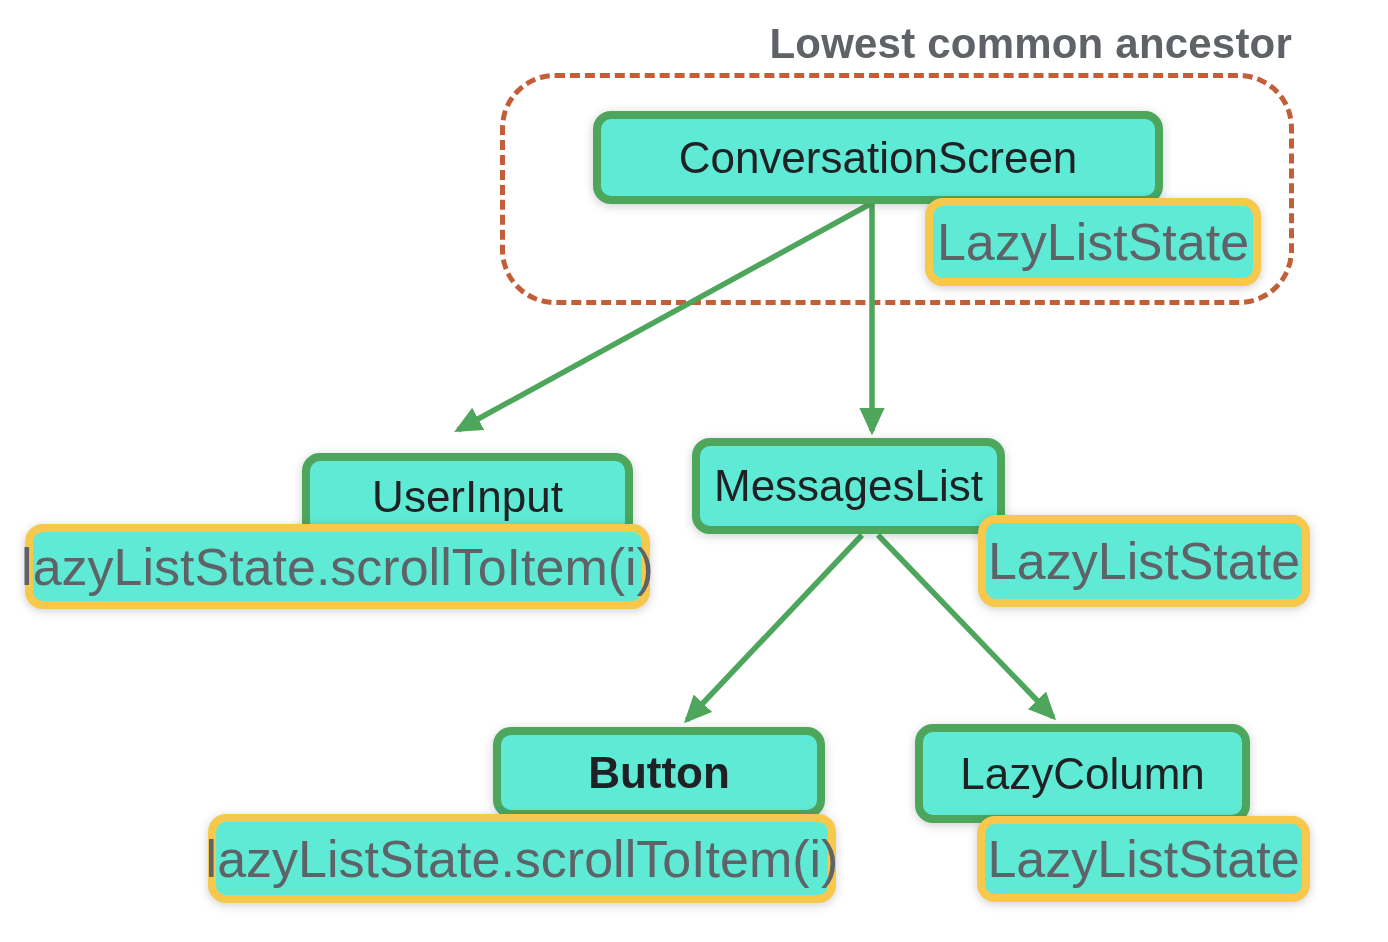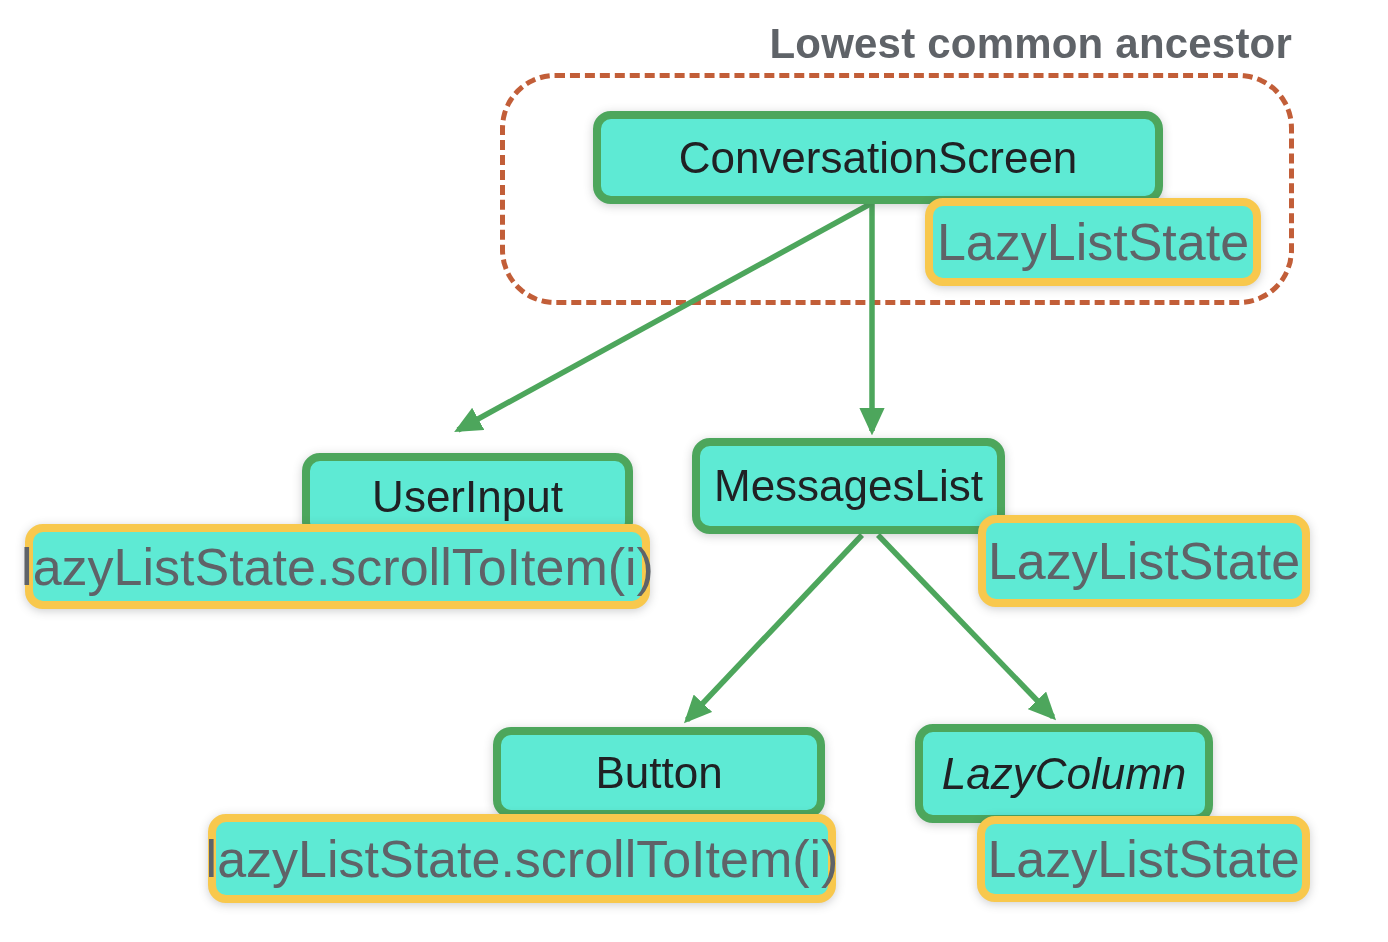--- a/index.html
+++ b/index.html
@@ -73,22 +73,22 @@
     border: 8px solid var(--yellow);
     z-index: 3;
     color: var(--gray-text);
     font-size: 52px;
     text-align: center;
   }
   
   .n-conversation { left: 593px; top: 111px; width: 570px; height: 93px; }
   .n-userinput    { left: 302px; top: 437px; width: 331px; height: 87px; margin-top: 16px; }
   .n-messages     { left: 692px; top: 438px; width: 313px; height: 96px; }
-  .n-button       { left: 493px; top: 727px; width: 332px; height: 91px; }
-  .n-lazycolumn   { left: 915px; top: 724px; width: 298px; height: 99px; font-style: italic; }
+  .n-button       { left: 493px; top: 727px; width: 332px; height: 91px; font-weight: bold; }
+  .n-lazycolumn   { left: 915px; top: 724px; width: 335px; height: 99px; }
   
   .s-conversation { left: 925px; top: 198px; width: 336px; height: 88px; }
   .s-userinput    { left: 25px;  top: 524px; width: 625px; height: 85px; }
   .s-messages     { left: 978px; top: 515px; width: 332px; height: 92px; }
   .s-button       { left: 208px; top: 814px; width: 628px; height: 89px; }
   .s-lazycolumn   { left: 977px; top: 816px; width: 333px; height: 86px; }
 </style>
 </head>
 <body>
 

